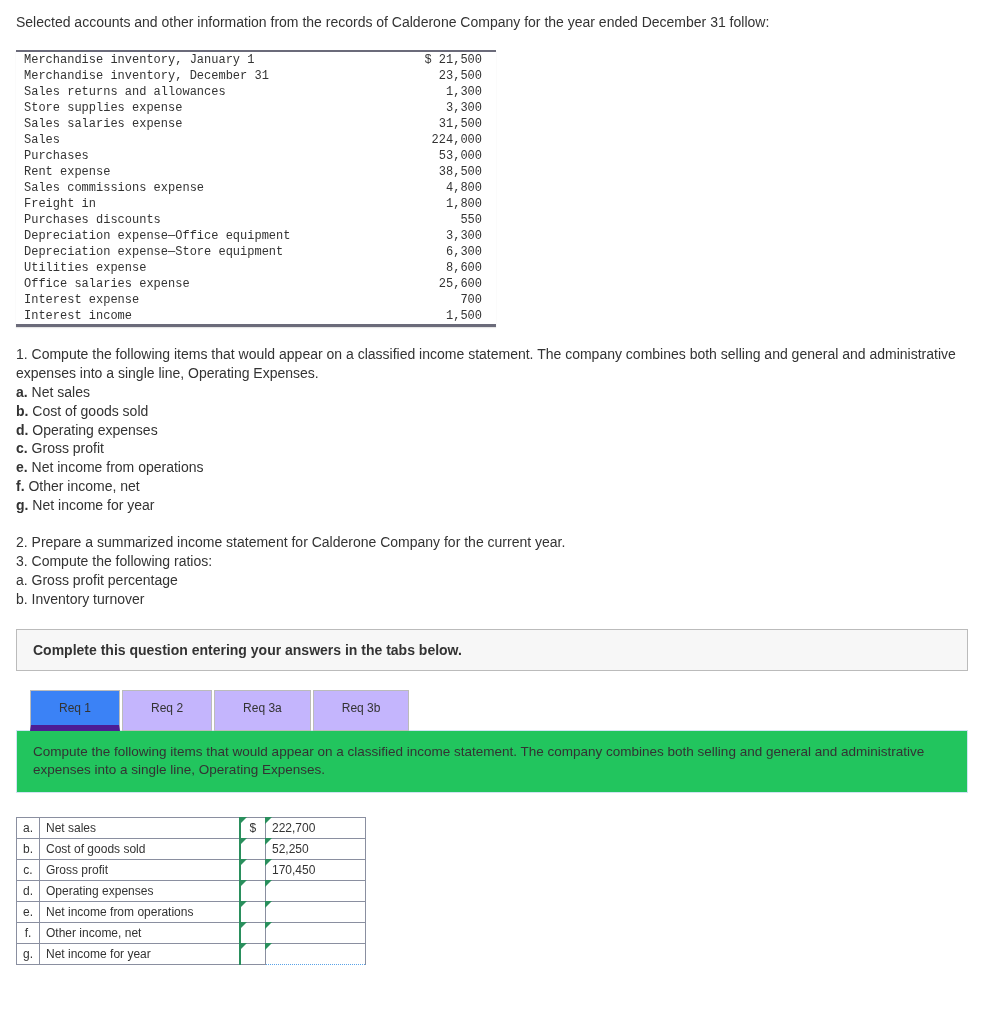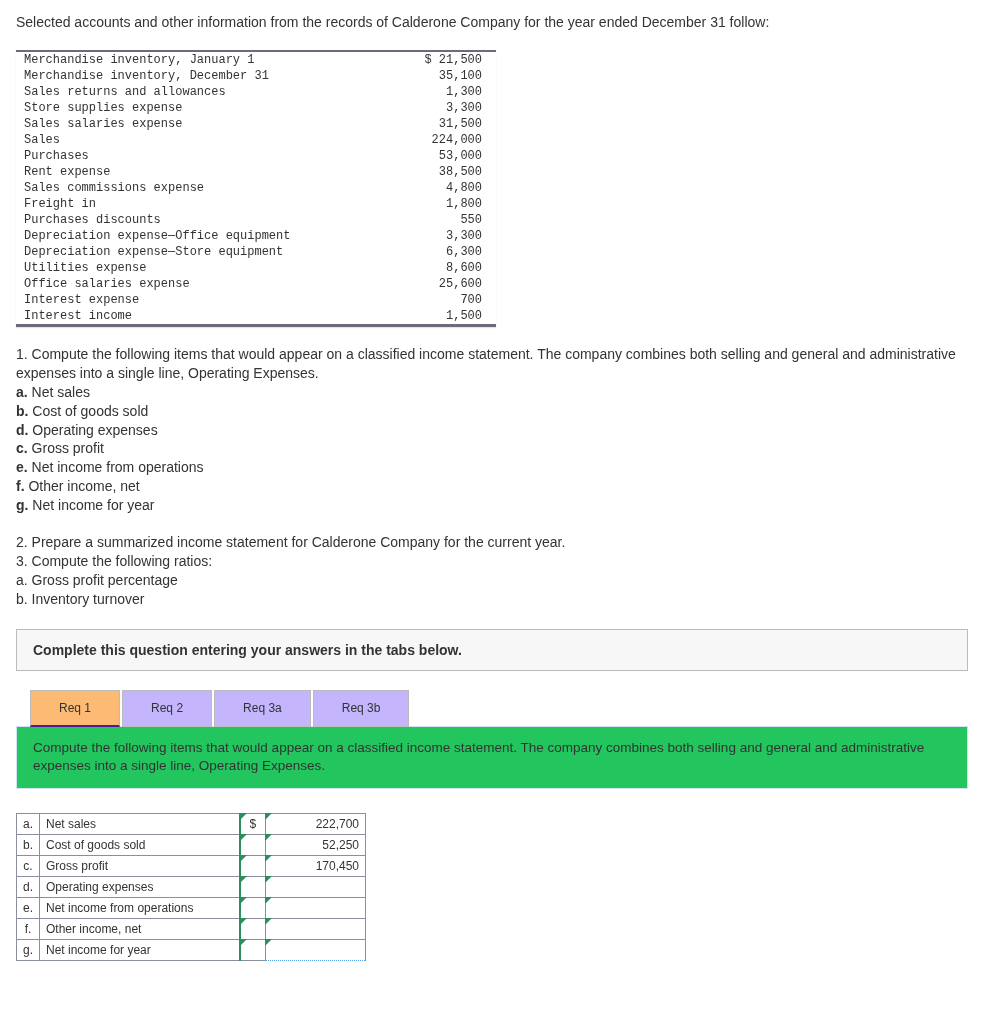--- a/index.html
+++ b/index.html
@@ -46,22 +46,22 @@
     border: 1px solid #bbb;
     padding: 10px 28px;
     font-size: 12px;
     background: #fff;
     margin-right: 2px;
     cursor: pointer;
     position: relative;
     top: 1px;
   }
   .tab.active {
-    background: #fdba74;
-    border-bottom: 2px solid #4c1d95;
+    background: #3b82f6;
+    border-bottom: 6px solid #4c1d95;
     z-index: 2;
   }
   .tab.inactive {
     background: #c4b5fd;
   }
   .tab-panel {
     border: 1px solid #cfe4f2;
     background: #22c55e;
     padding: 12px 16px;
     font-size: 13.5px;
@@ -80,21 +80,21 @@
   .answer-table .letter { width: 22px; text-align: center; }
   .answer-table .label { width: 200px; }
   .answer-table .dollar {
     width: 26px;
     text-align: center;
     border-left: 2px solid #2a8f5d;
     background:#fff;
   }
   .answer-table .value {
     width: 100px;
-    text-align: right;
+    text-align: left;
     background: #fff;
     border-bottom: 1px dotted #5aa3e8;
   }
   .answer-table .value-empty {
     width:100px;
     border-bottom: 1px dotted #5aa3e8;
     background:#fff;
   }
   .answer-table tr:first-child td:first-child { border-left:1px solid #8a8fa0; }
   .dollar-inner {
@@ -121,21 +121,21 @@
 
 <div class="accounts-box">
   <table class="accounts-table">
     <tbody id="accounts-body">
         <tr>
           <td>Merchandise inventory, January 1</td>
           <td>$ 21,500</td>
         </tr>
         <tr>
           <td>Merchandise inventory, December 31</td>
-          <td>35,100</td>
+          <td>23,500</td>
         </tr>
         <tr>
           <td>Sales returns and allowances</td>
           <td>1,300</td>
         </tr>
         <tr>
           <td>Store supplies expense</td>
           <td>3,300</td>
         </tr>
         <tr>

